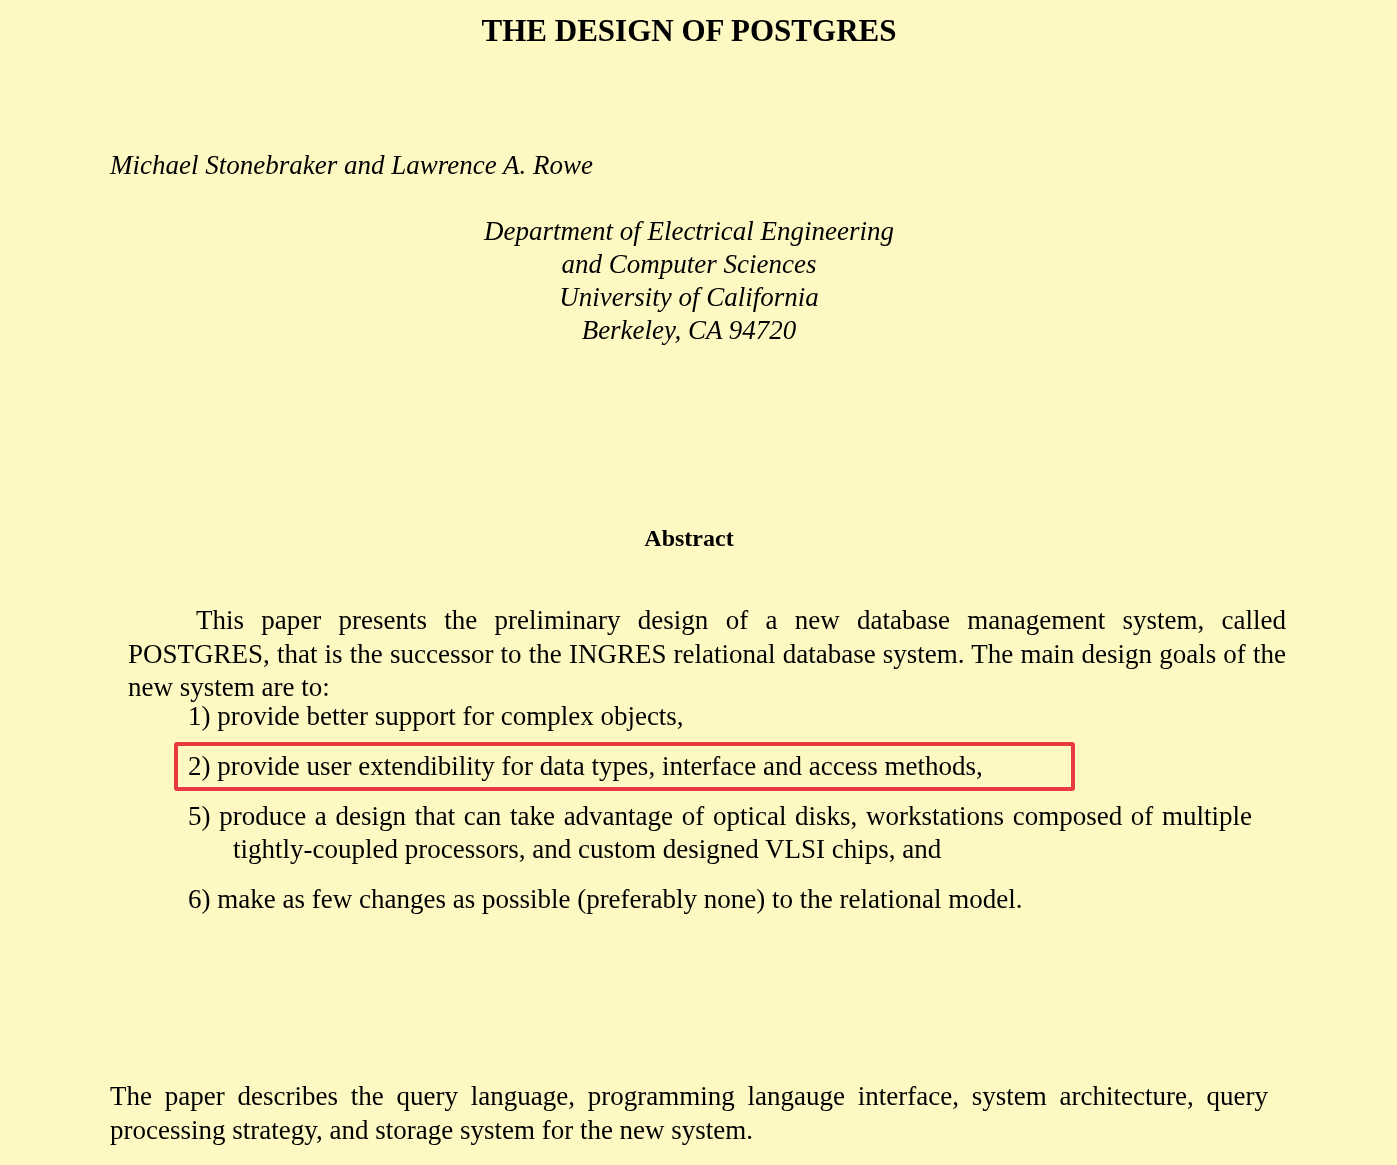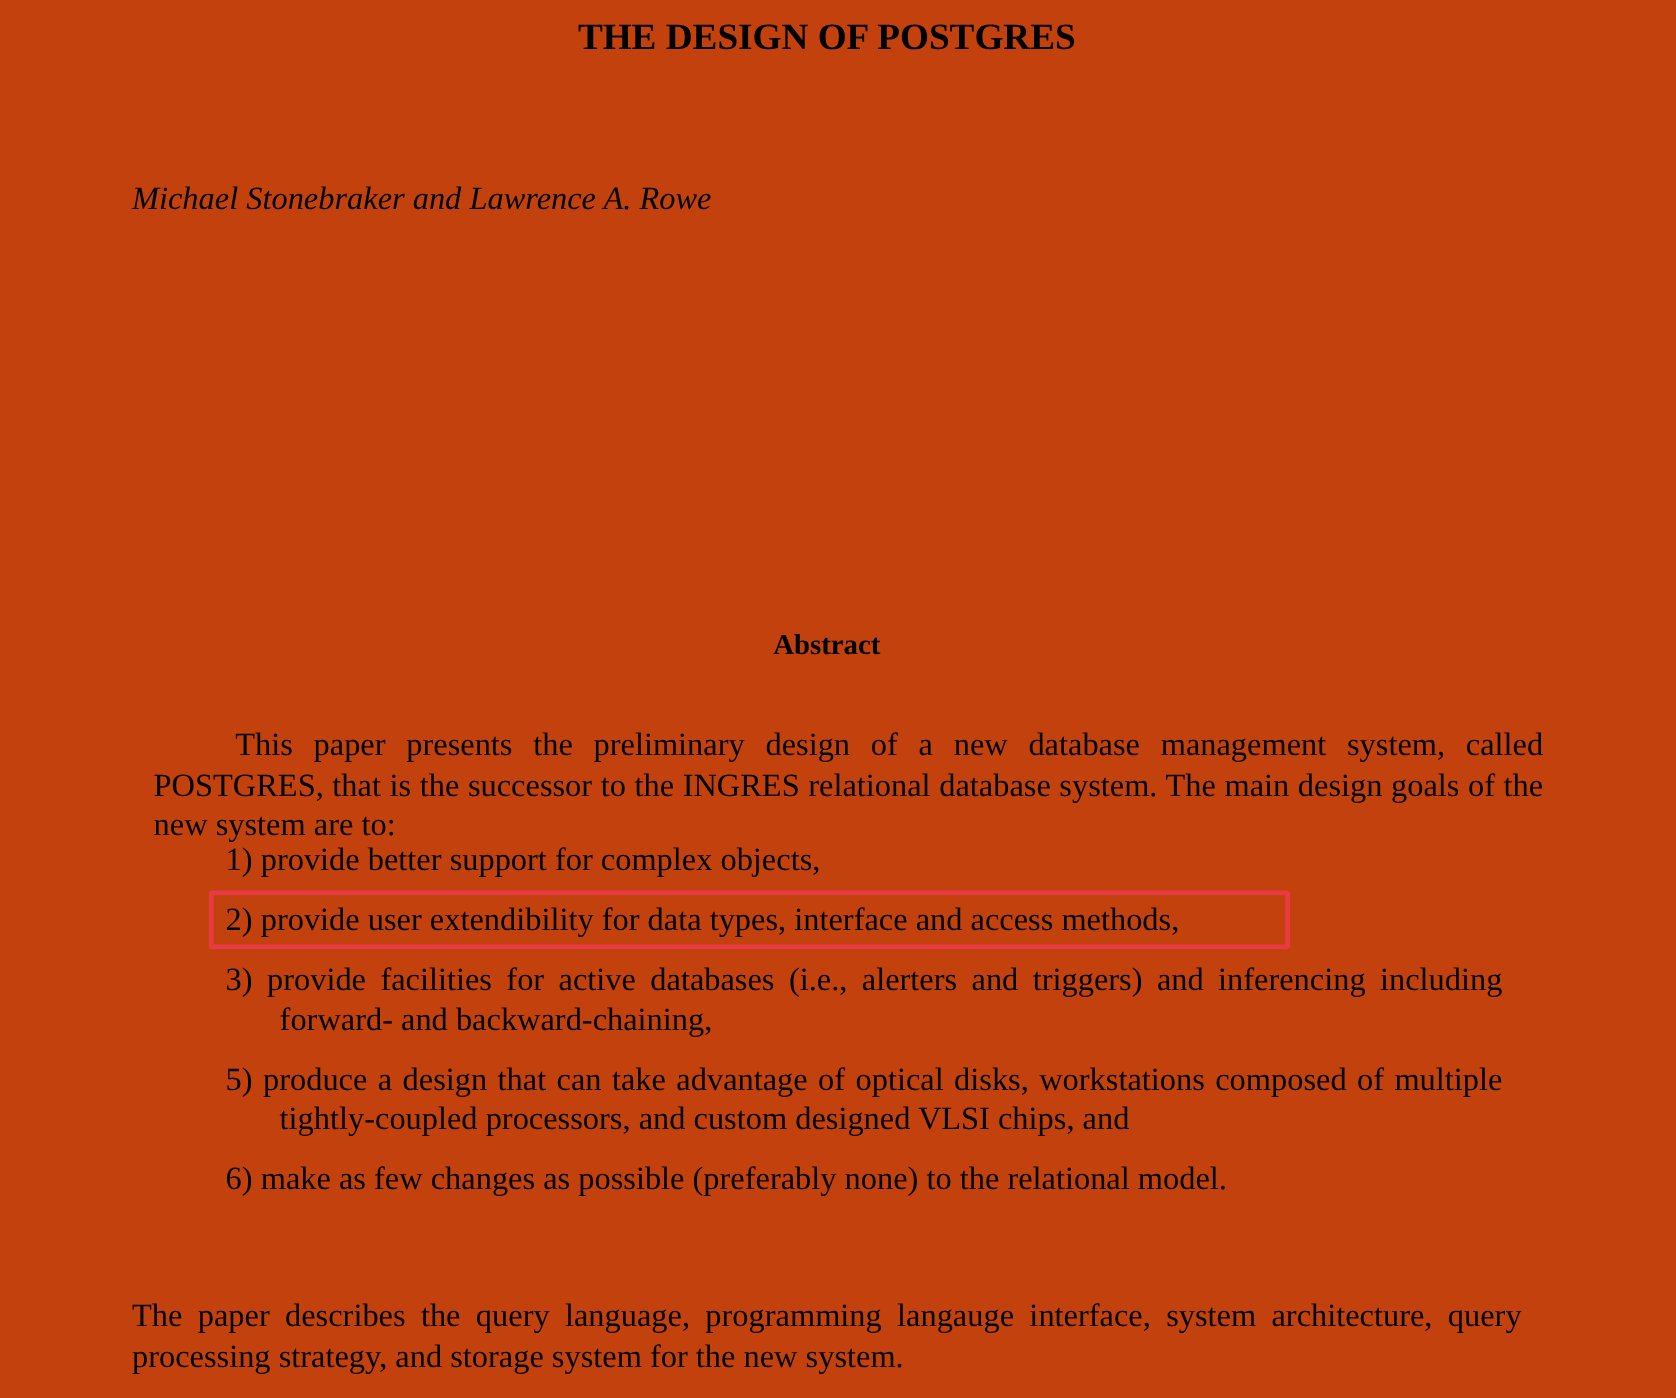--- a/index.html
+++ b/index.html
@@ -4,21 +4,21 @@
 <style>
   html, body {
     margin: 0;
     padding: 0;
     background: #ffffff;
   }
   .page {
     position: relative;
     width: 1397px;
     height: 1165px;
-    background: #c2410c;
+    background: #fef9c3;
     color: #000000;
     font-family: "Liberation Serif", "DejaVu Serif", serif;
     font-size: 27px;
     line-height: 33px;
     overflow: hidden;
   }
   .title {
     position: absolute;
     top: 14px;
     left: 110px;
@@ -103,37 +103,41 @@
 </style>
 </head>
 <body>
 
 <div class="page">
 
   <h1 class="title">THE DESIGN OF POSTGRES</h1>
 
   <div class="authors">Michael Stonebraker and Lawrence A. Rowe</div>
 
+  <div class="affiliation">
+
+  <div>Department of Electrical Engineering</div>
+      <div>and Computer Sciences</div>
+      <div>University of California</div>
+      <div>Berkeley, CA 94720</div>
+    </div>
 
   <h2 class="abstract-heading">Abstract</h2>
 
   <p class="abstract-intro">This paper presents the preliminary design of a new database management system, called POSTGRES, that is the successor to the INGRES relational database system. The main design goals of the new system are to:</p>
 
   <div class="goals">
 
   <div class="goal">
       <span class="goal-number">1)</span> <span class="goal-text">provide better support for complex objects,</span>
     </div>
       <div class="goal highlighted">
       <span class="hl-box"></span><span class="goal-number">2)</span> <span class="goal-text">provide user extendibility for data types, interface and access methods,</span>
     </div>
       <div class="goal">
-      <span class="goal-number">3)</span> <span class="goal-text">provide facilities for active databases (i.e., alerters and triggers) and inferencing including forward- and backward-chaining,</span>
-    </div>
-      <div class="goal">
       <span class="goal-number">5)</span> <span class="goal-text">produce a design that can take advantage of optical disks, workstations composed of multiple tightly-coupled processors, and custom designed VLSI chips, and</span>
     </div>
       <div class="goal">
       <span class="goal-number">6)</span> <span class="goal-text">make as few changes as possible (preferably none) to the relational model.</span>
     </div>
     </div>
 
   <p class="closing">The paper describes the query language, programming langauge interface, system architecture, query processing strategy, and storage system for the new system.</p>
 
 </div>

